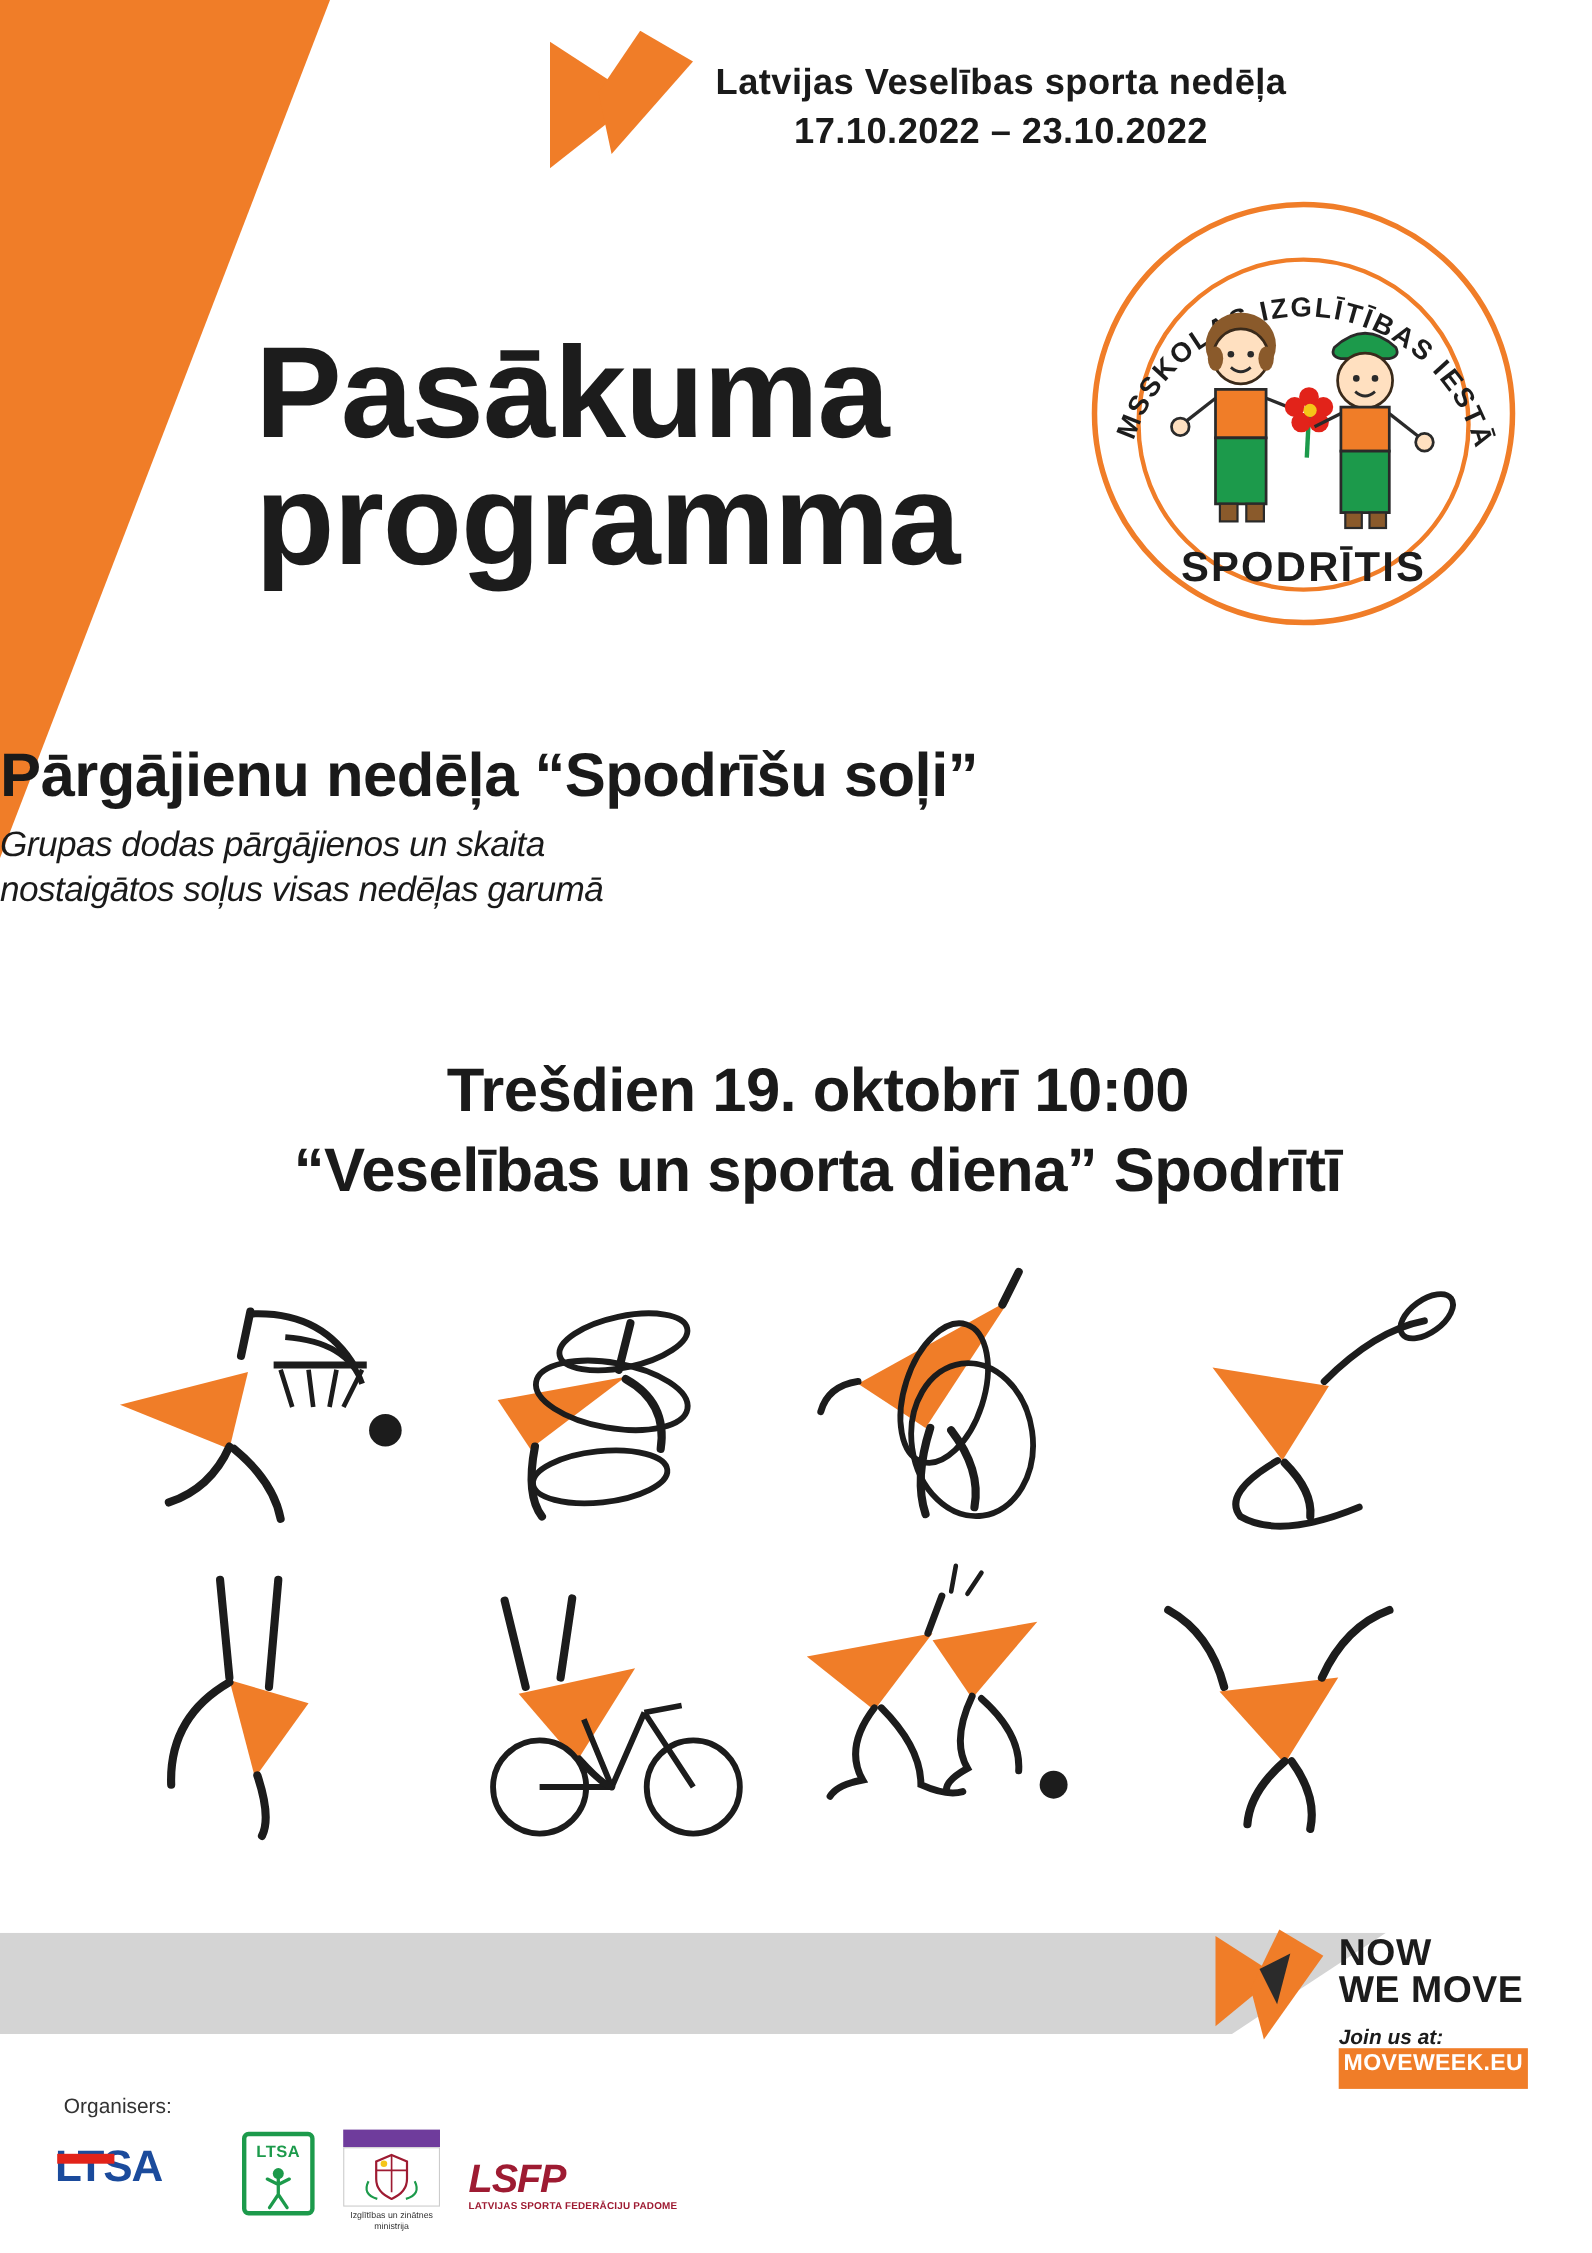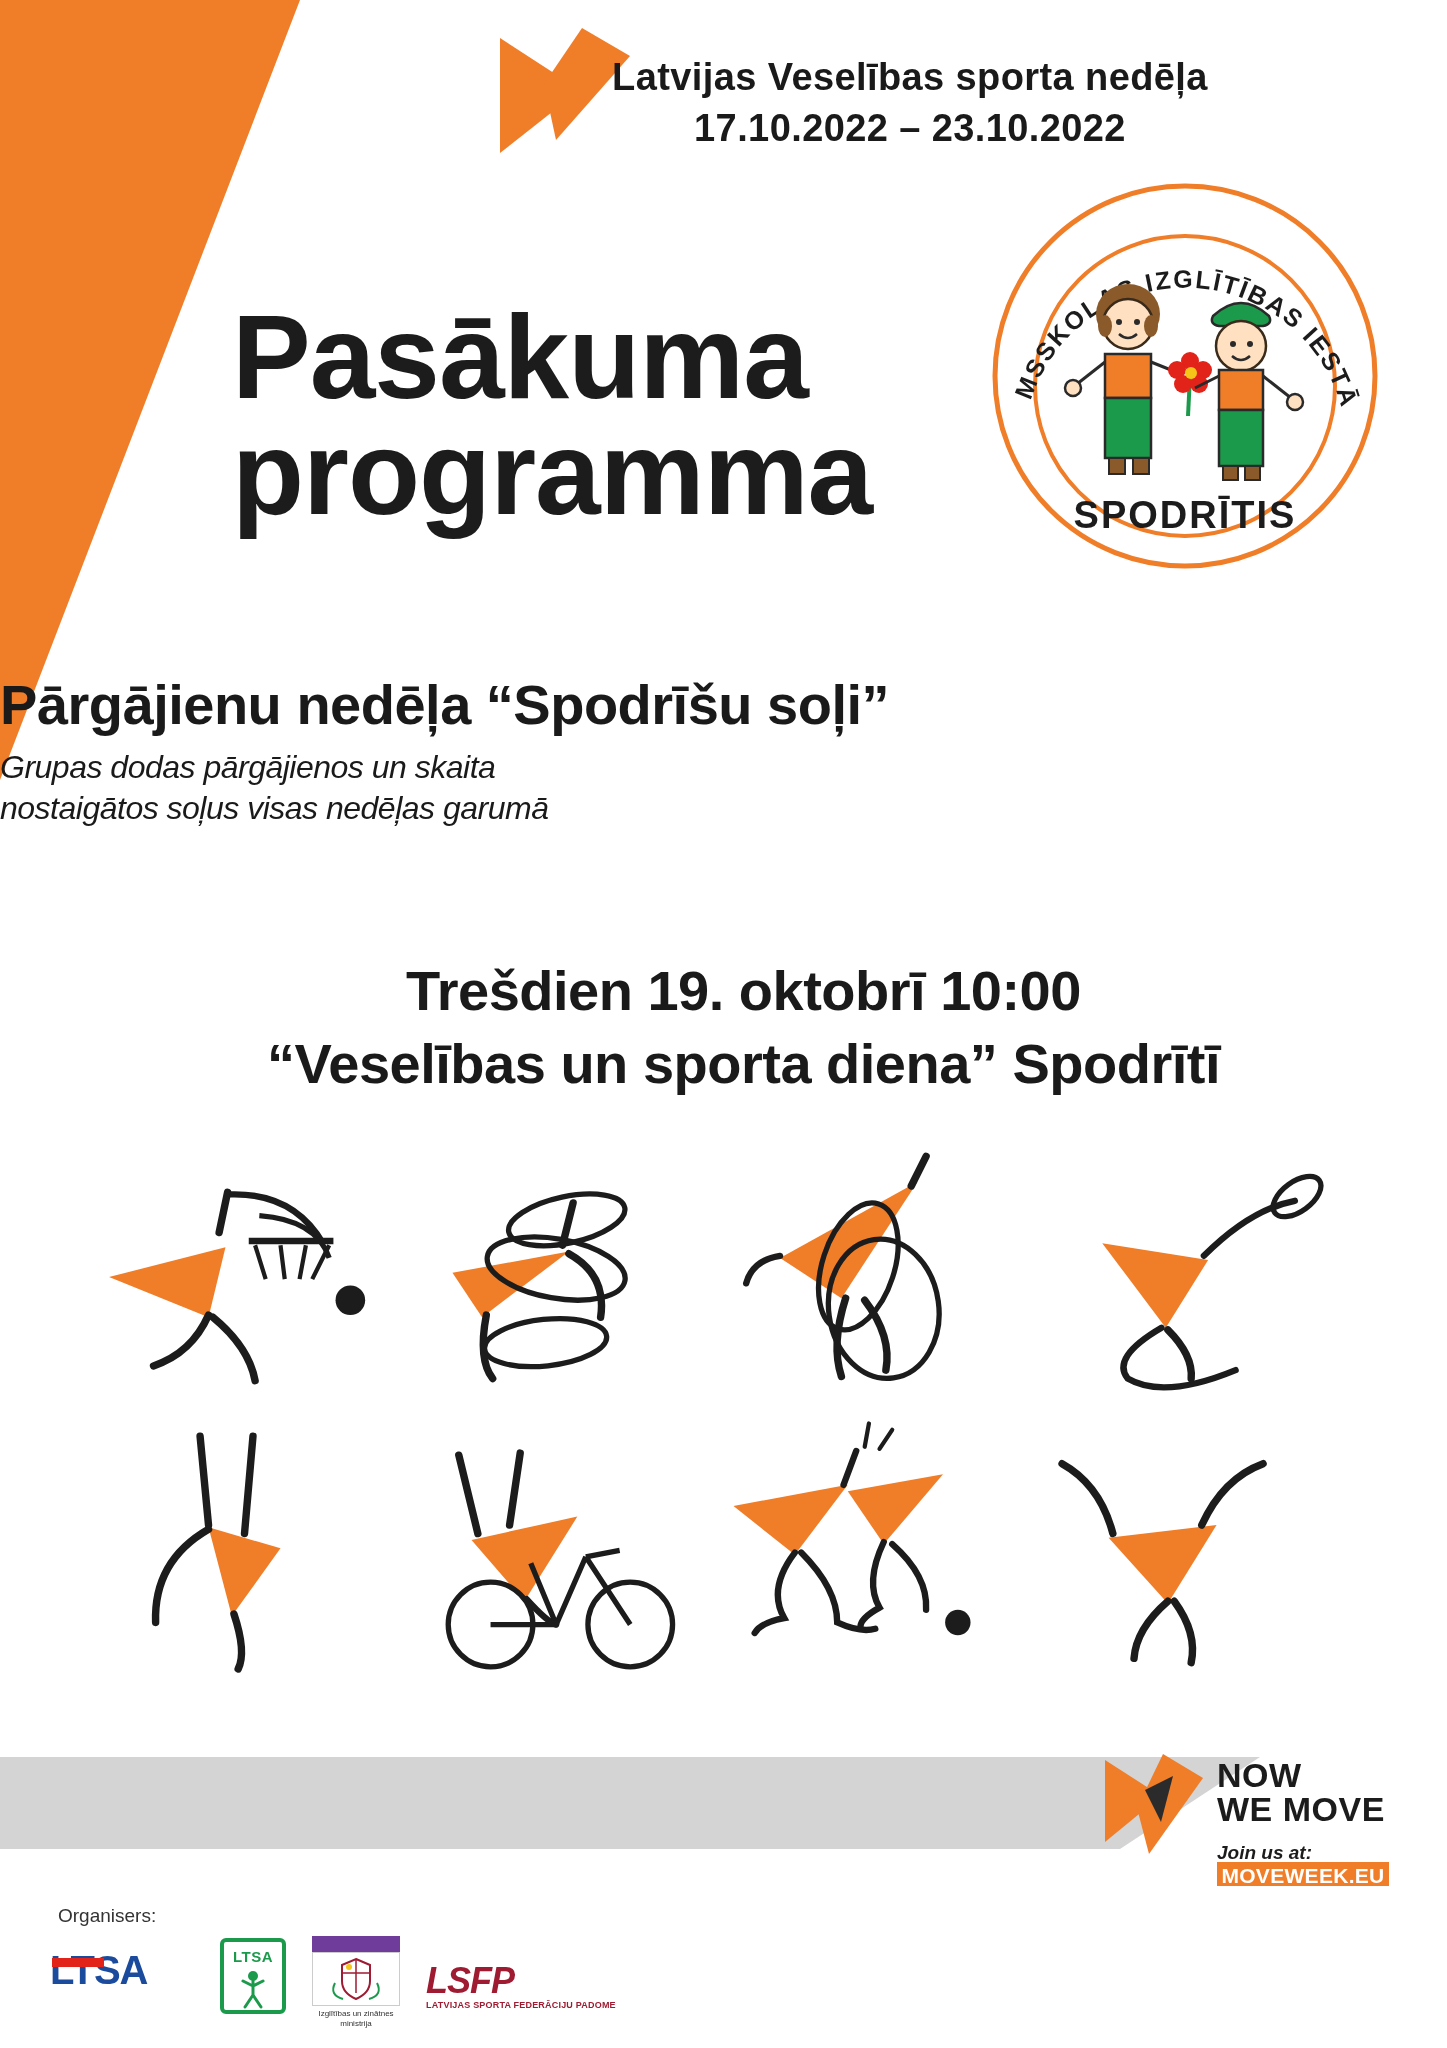--- a/index.html
+++ b/index.html
@@ -31,21 +31,21 @@
   
   .header-block {
     position: absolute;
     left: 480px;
     top: 52px;
     width: 860px;
     text-align: center;
   }
   .header-line {
     font-weight: bold;
-    font-size: 38px;
+    font-size: 33px;
     letter-spacing: 0.4px;
     line-height: 1.35;
     white-space: nowrap;
   }
   .header-logo {
     position: absolute;
     left: 490px;
     top: 28px;
     width: 150px;
     height: 150px;
@@ -157,21 +157,21 @@
     font-size: 19px;
     font-weight: bold;
     font-style: italic;
     color: #1c1c1c;
   }
   .nwm-url {
     position: absolute;
     left: 118px;
     top: 112px;
     width: 172px;
-    height: 24px;
+    height: 37px;
     background: #f07d28;
     color: #ffffff;
     font-weight: bold;
     font-size: 21px;
     text-align: center;
     line-height: 28px;
     letter-spacing: 0.3px;
   }
 
   

